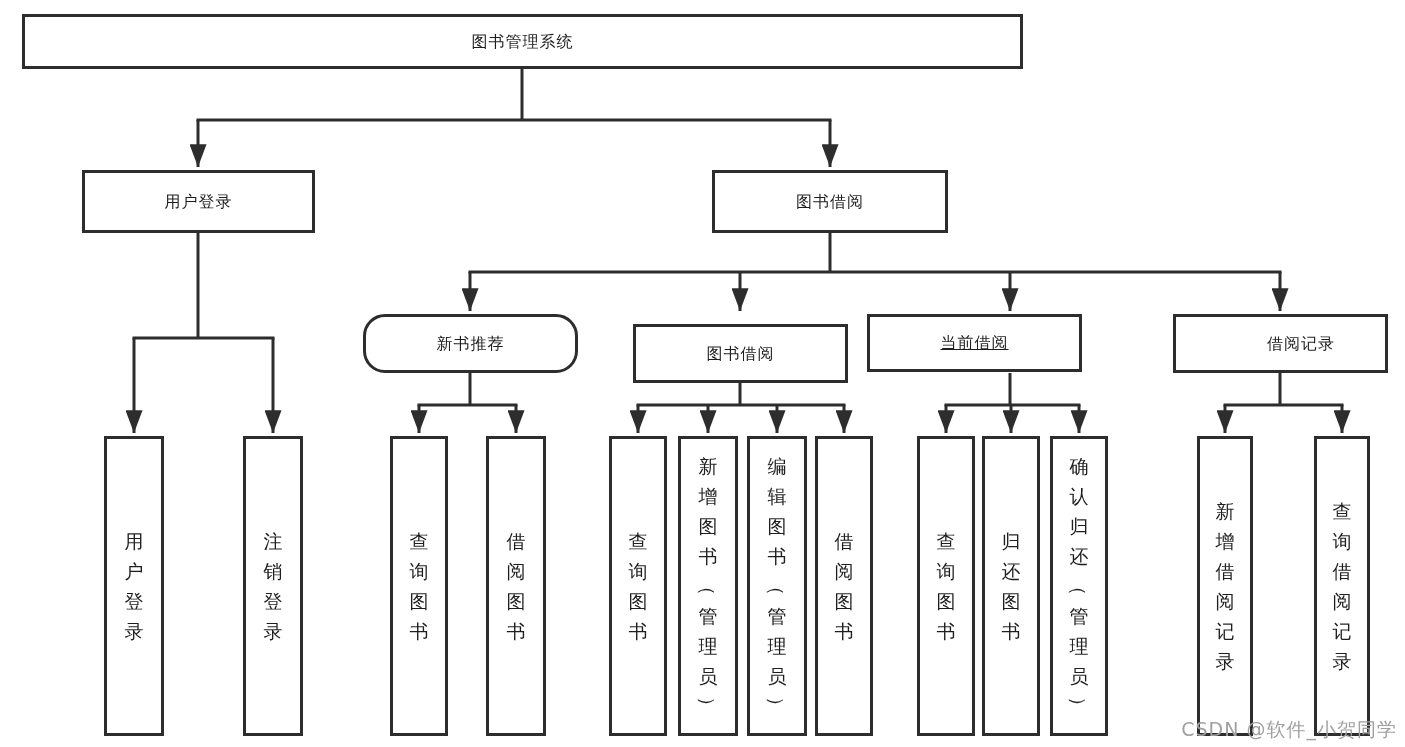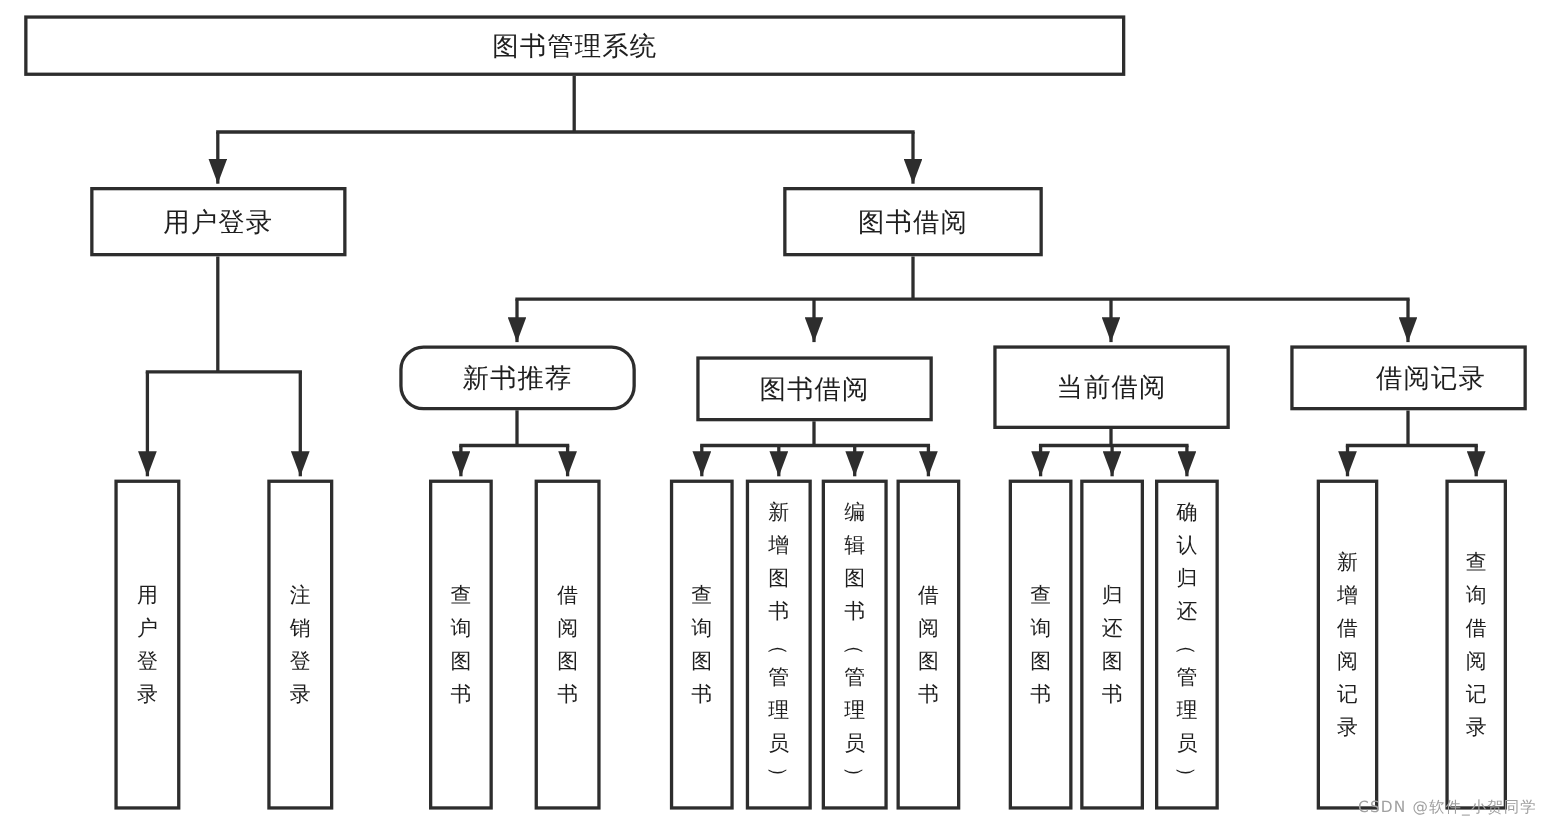--- a/index.html
+++ b/index.html
@@ -25,21 +25,21 @@
     position:absolute;
     box-sizing:border-box;
     border:3px solid var(--line);
     background:#fff;
     display:flex;
     align-items:center;
     justify-content:center;
     text-align:center;
   }
   .hnode{
-    font-size:24px;
+    font-size:16px;
     letter-spacing:1px;
     line-height:1;
     white-space:nowrap;
   }
   .vnode{
     flex-direction:column;
     font-size:19px;
   }
   .vchar{
     display:block;
@@ -48,40 +48,40 @@
     line-height:30px;
     text-align:center;
   }
   .vchar.rot{transform:rotate(90deg);}
   
   .n-root   {left:22px;  top:14px;  width:1001px; height:55px;}
   .n-login  {left:82px;  top:170px; width:233px;  height:63px;}
   .n-mgmt   {left:712px; top:170px; width:236px;  height:63px;}
   .n-rec    {left:363px; top:314px; width:215px;  height:59px;border-radius:22px;}
   .n-borrow {left:633px; top:324px; width:215px;  height:59px;}
-  .n-current{left:903px; top:314px; width:215px;  height:76px;}
+  .n-current{left:867px; top:314px; width:215px;  height:58px;text-decoration:underline;}
   .n-records{left:1173px;top:314px; width:215px;  height:59px;padding-left:41px;}
   .n-g1a{left:104px; top:436px;width:60px;height:300px;}
   .n-g1b{left:243px; top:436px;width:60px;height:300px;}
   .n-g2a{left:390px; top:436px;width:58px;height:300px;}
   .n-g2b{left:486px; top:436px;width:60px;height:300px;}
   .n-g3a{left:609px; top:436px;width:58px;height:300px;}
   .n-g3b{left:678px; top:436px;width:60px;height:300px;}
   .n-g3c{left:747px; top:436px;width:60px;height:300px;}
   .n-g3d{left:815px; top:436px;width:58px;height:300px;}
   .n-g4a{left:917px; top:436px;width:58px;height:300px;}
   .n-g4b{left:982px; top:436px;width:58px;height:300px;}
   .n-g4c{left:1050px;top:436px;width:58px;height:300px;}
   .n-g5a{left:1197px;top:436px;width:56px;height:300px;}
   .n-g5b{left:1314px;top:436px;width:56px;height:300px;}
   .watermark{
     position:absolute;
     right:8px;
     bottom:4px;
-    font-size:14px;
+    font-size:19px;
     color:var(--wm);
     letter-spacing:1px;
     white-space:nowrap;
     z-index:5;
   }
 </style>
 </head>
 <body>
 
 <div class="stage">

